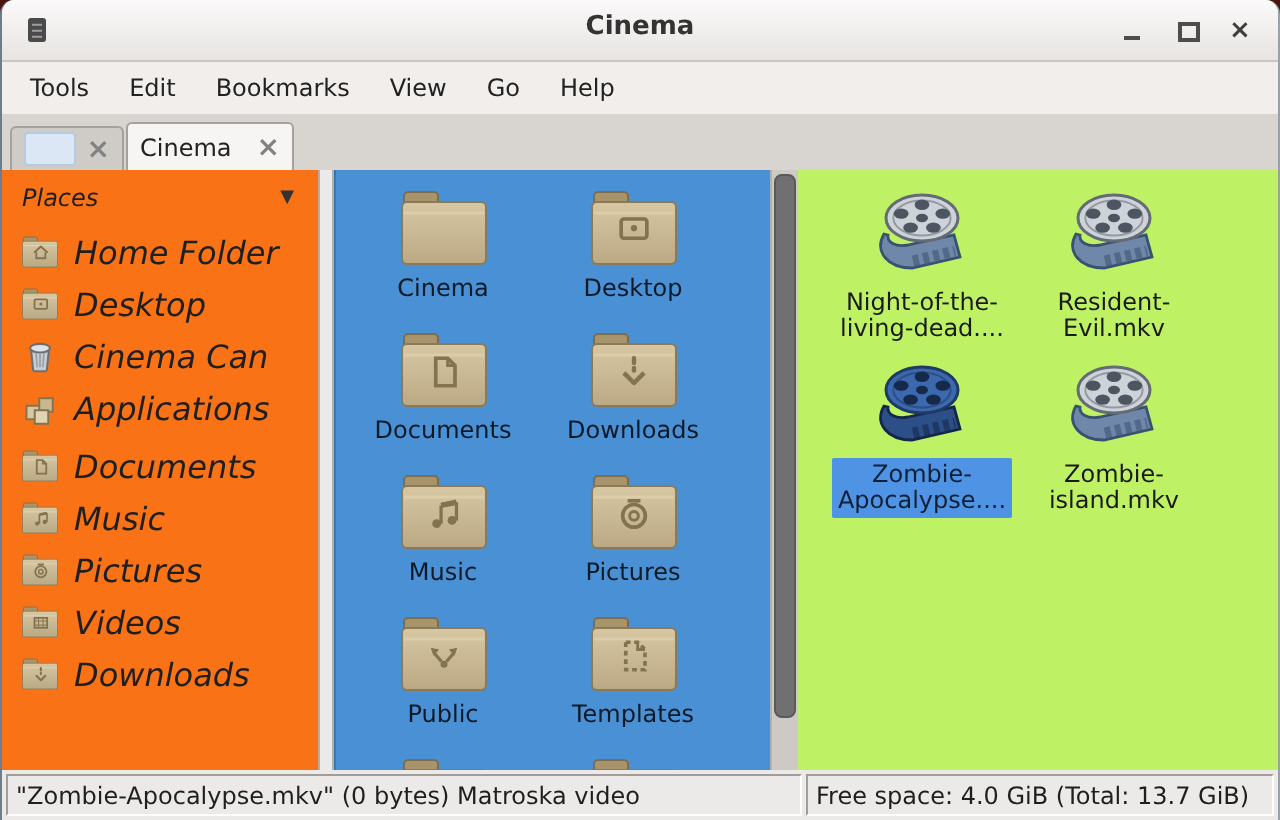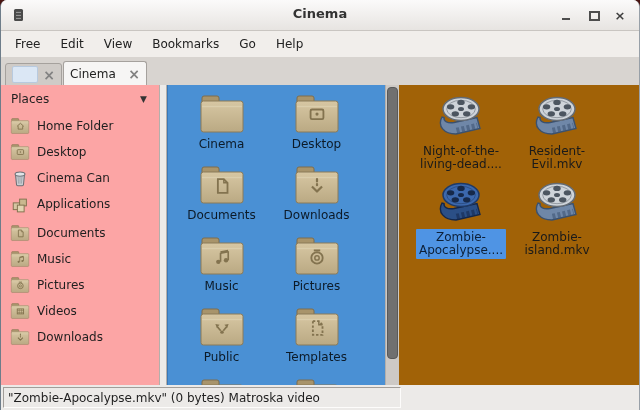--- a/index.html
+++ b/index.html
@@ -45,45 +45,45 @@
     border-radius:3px 3px 0 0;display:flex;align-items:center;padding:0 6px;box-sizing:border-box;
   }
   .tab-prev{left:4px;width:57px;background:#cfcbc7;}
   .tab-active{left:62px;width:84px;height:25px;background:#f6f5f4;border-bottom:1px solid #f6f5f4;}
   .tab-label-hl{width:24px;height:15px;background:#dbe7f5;border:1px solid #b8cadf;border-radius:2px;overflow:hidden;font-size:11px;}
   .tab-label{font-size:12px;color:#222;margin-right:6px;}
   .tab-close{font-size:14px;font-weight:bold;color:#828282;margin-left:auto;line-height:12px;cursor:default;}
   
   .content{position:absolute;top:85px;left:0;right:0;bottom:25px;display:flex;}
   
-  .sidebar{width:158px;background:#fca5a5;border-right:1px solid #b3afab;flex:none;}
+  .sidebar{width:158px;background:#f97316;border-right:1px solid #b3afab;flex:none;font-style:italic;}
   .places-header{height:28px;display:flex;align-items:center;padding:0 12px 0 10px;}
   .places-title{font-size:12px;color:#1f1f1f;}
   .places-arrow{margin-left:auto;font-size:9px;color:#333;}
   .side-item{height:26px;display:flex;align-items:center;padding-left:9px;cursor:default;}
   .side-item .s-icon{width:20px;height:18px;flex:none;margin-right:7px;}
-  .side-item .s-label{font-size:12px;color:#1f1f1f;white-space:nowrap;}
+  .side-item .s-label{font-size:16px;color:#1f1f1f;white-space:nowrap;}
   .side-gap{height:3px;}
   
   .splitter{width:6px;background:#eceae8;border-right:1px solid #b3afab;flex:none;}
   
   .folder-pane{
     width:217px;flex:none;position:relative;background:#4a90d4;
     border-left:1px solid #3a77b5;overflow:hidden;
   }
   .f-cell{position:absolute;width:95px;text-align:center;cursor:default;}
   .f-cell svg{display:block;margin:0 auto;}
   .f-label{font-size:12px;color:#0c1a28;margin-top:2px;white-space:nowrap;}
   .col1{left:6px;} .col2{left:101px;}
   .row1{top:8px;} .row2{top:79px;} .row3{top:150px;} .row4{top:221px;} .row5{top:292px;}
   
   .vscroll{width:13px;flex:none;background:#cdc9c5;border-left:1px solid #b3afab;position:relative;}
   .vthumb{position:absolute;left:1px;top:2px;width:9px;height:270px;background:#707070;border:1px solid #595959;border-radius:4px;cursor:default;}
   
-  .file-pane{flex:1;background:#a16207;position:relative;overflow:hidden;}
+  .file-pane{flex:1;background:#bef264;position:relative;overflow:hidden;}
   .v-cell{position:absolute;width:94px;text-align:center;cursor:default;}
   .v-cell svg{display:block;margin:0 auto;}
   .vcol1{left:15px;} .vcol2{left:111px;}
   .vrow1{top:9px;} .vrow2{top:95px;}
   .file-icon{--reel:#ced3d9;--reelEdge:#646b74;--hole:#4c5560;--strip:#6f87a8;--stripEdge:#3a516f;}
   .v-cell.selected .file-icon{--reel:#3c68ad;--reelEdge:#1f3a66;--hole:#16294a;--strip:#2b4f86;--stripEdge:#14274a;}
   .file-label{
     display:inline-block;font-size:12px;line-height:13px;color:#1a1a1a;
     white-space:pre-line;margin-top:3px;padding:2px 3px;border-radius:1px;
   }
@@ -194,24 +194,24 @@
       </div>
     <div class="winbtn btn-max">
         <div class="glyph-max"></div>
       </div>
     <div class="winbtn btn-close">
         <div class="glyph-close">×</div>
       </div>
   </div>
 
   <div class="menubar">
-    <span class="menu-item">Free</span>
+    <span class="menu-item">Tools</span>
     <span class="menu-item">Edit</span>
+    <span class="menu-item">Bookmarks</span>
     <span class="menu-item">View</span>
-    <span class="menu-item">Bookmarks</span>
     <span class="menu-item">Go</span>
     <span class="menu-item">Help</span>
   </div>
 
   <div class="tabbar">
     <div class="tab tab-prev">
       <span class="tab-label-hl"></span>
       <span class="tab-close">×</span>
     </div>
     <div class="tab tab-active">
@@ -392,15 +392,16 @@
             <use href="#reel"></use>
           </svg>
         <span class="file-label">Zombie-
 island.mkv</span>
       </div>
     </div>
   </div>
 
   <div class="statusbar">
     <div class="status-frame status-left">"Zombie-Apocalypse.mkv" (0 bytes) Matroska video</div>
+    <div class="status-frame status-right">Free space: 4.0 GiB (Total: 13.7 GiB)</div>
   </div>
 
 </div>
 
 </body></html>

